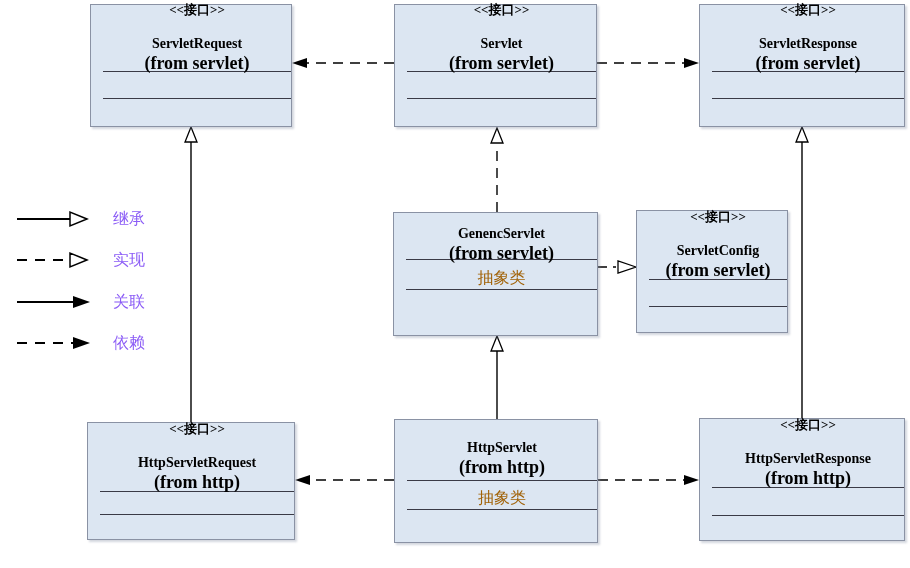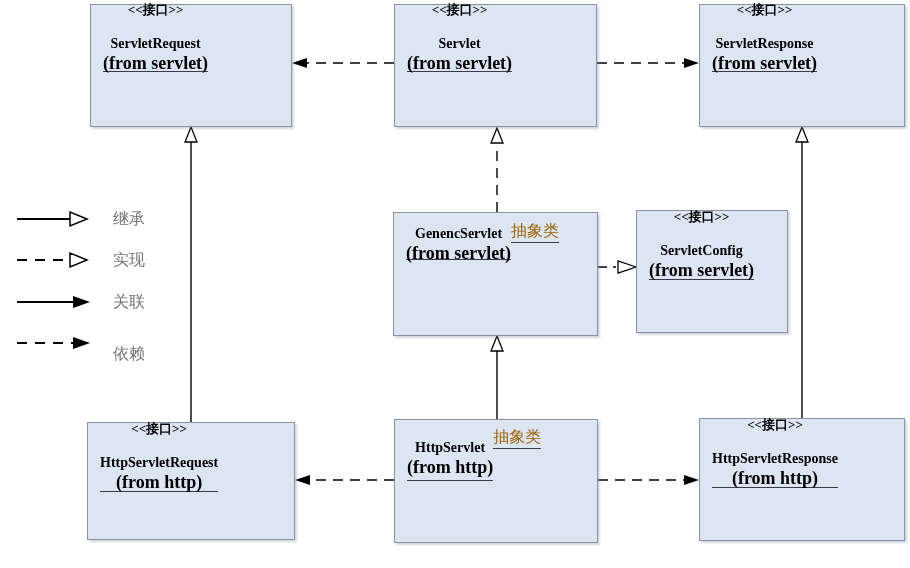--- a/index.html
+++ b/index.html
@@ -9,21 +9,21 @@
     background:#ffffff;
     font-family:"Liberation Serif","DejaVu Serif",serif;
     overflow:hidden;
   }
   #wires{position:absolute;left:0;top:0;width:910px;height:568px;z-index:1;}
   .uml-box{
     position:absolute;
     background:#dce6f2;
     border:1px solid #8a92a4;
     box-sizing:border-box;
-    display:flex;
+    display:flex;flex-direction:column;
     z-index:2;
     box-shadow:2px 2px 2px rgba(130,140,160,0.35);
     padding-left:12px;
   }
   .uml-title{
     box-sizing:border-box;
     display:flex;flex-direction:column;justify-content:center;align-items:center;
     text-align:center;
     font-weight:bold;color:#000;
     border-bottom:1.5px solid #3a3a46;
@@ -34,21 +34,21 @@
   .uml-from{font-size:18px;}
   .uml-mid{
     box-sizing:border-box;
     border-bottom:1.5px solid #3a3a46;
     display:flex;align-items:flex-end;justify-content:center;
     font-size:16px;color:#a16207;
   }
   .uml-bot{flex:1;}
   .legend-label{
     position:absolute;
-    font-size:16px;line-height:20px;color:#737373;
+    font-size:16px;line-height:20px;color:#8b5cf6;
     z-index:2;
   }
 </style>
 </head>
 <body>
 
 <div id="canvas">
 
   <svg id="wires" viewBox="0 0 910 568" xmlns="http://www.w3.org/2000/svg">
 
@@ -85,21 +85,21 @@
     <polygon points="87,260 70,253 70,267" fill="#fff" stroke="#000" stroke-width="1.5"></polygon>
     <line x1="17" y1="302" x2="76" y2="302" stroke="#000" stroke-width="1.8"></line>
     <polygon points="90,302 73,296 73,308" fill="#000"></polygon>
     <line x1="17" y1="343" x2="76" y2="343" stroke="#000" stroke-width="1.8" stroke-dasharray="10,8"></line>
     <polygon points="90,343 73,337 73,349" fill="#000"></polygon>
   </svg>
 
   <div class="legend-label" style="left:113px;top:209px;">继承</div>
   <div class="legend-label" style="left:113px;top:250px;">实现</div>
   <div class="legend-label" style="left:113px;top:292px;">关联</div>
-  <div class="legend-label" style="left:113px;top:344px;">依赖</div>
+  <div class="legend-label" style="left:113px;top:333px;">依赖</div>
 
   <div class="uml-box" style="left:90px;top:4px;width:202px;height:123px;">
     <div class="uml-title" style="height:67px;">
       <div class="uml-stereo">&lt;&lt;接口&gt;&gt;</div>
       <div class="uml-name">ServletRequest</div>
       <div class="uml-from">(from servlet)</div>
     </div>
     <div class="uml-mid" style="height:27px;"></div>
     <div class="uml-bot"></div>
   </div>

